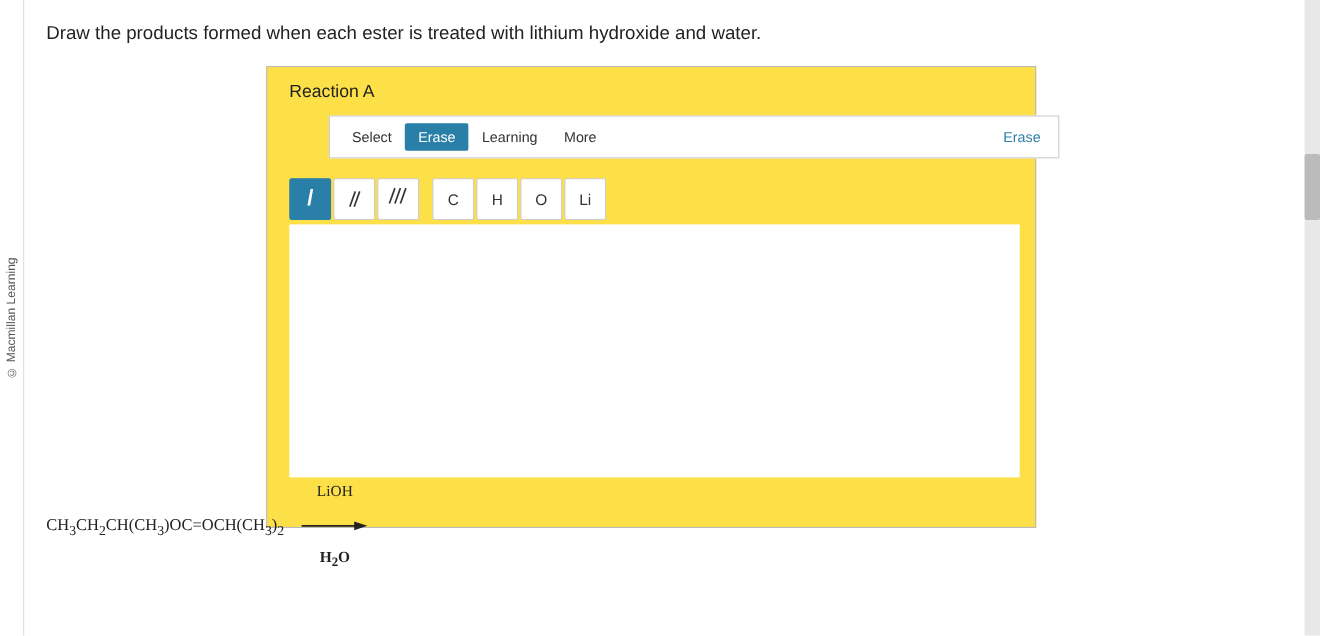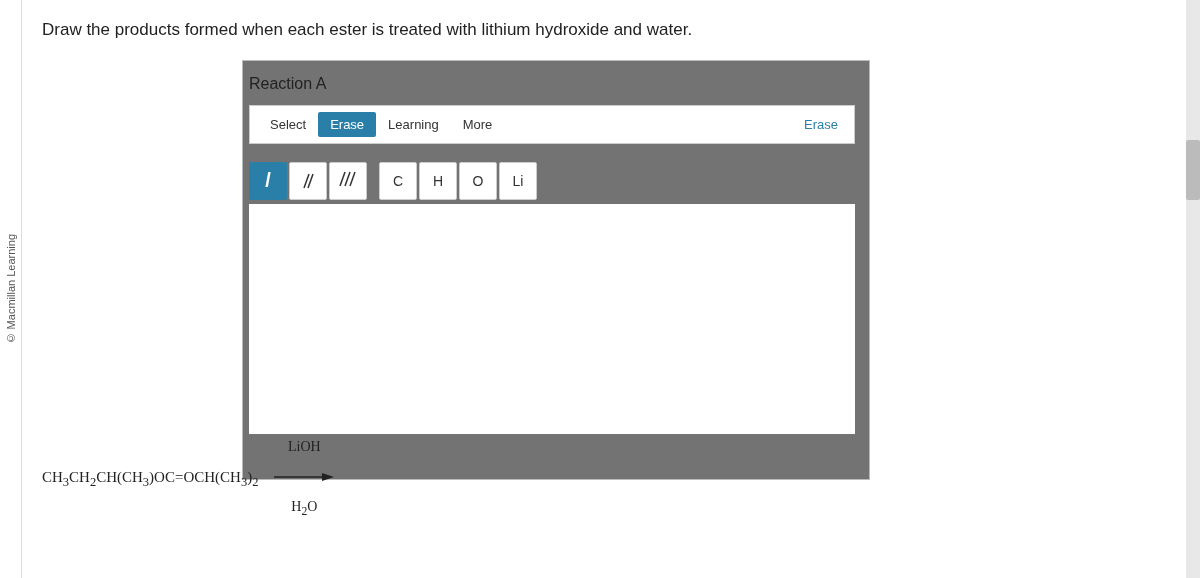--- a/index.html
+++ b/index.html
@@ -45,44 +45,45 @@
 
     .question-text {
       font-size: 17px;
       color: #222;
       margin-bottom: 18px;
       line-height: 1.4;
     }
 
     .reaction-panel {
       border: 1px solid #bbb;
-      background: #737373;
-      width: 628px;
+      background: #fde047;
+      width: 700px;
       min-height: 420px;
-      padding: 14px 14px 14px 6px;
+      padding: 14px 14px 14px 20px;
       position: relative;
       margin-left: 200px;
     }
 
     .reaction-title {
       font-size: 16px;
       font-weight: normal;
       margin-bottom: 12px;
       color: #222;
     }
 
     .toolbar {
       display: flex;
       align-items: center;
       border: 1px solid #ccc;
       width: 100%;
       padding: 6px 8px;
       gap: 0;
       margin-bottom: 14px;
       background: #fff;
+      margin-left: 36px;
     }
 
     .toolbar-btn {
       padding: 5px 12px;
       font-size: 13px;
       cursor: pointer;
       background: #fff;
       border: none;
       color: #333;
       display: flex;
@@ -273,21 +274,21 @@
       </div>
 
       <div class="reaction-arrow-area">
         <span class="reagent-text" style="font-family: 'Times New Roman', serif; font-size:14px;">LiOH</span>
         <div class="arrow-line">
           <svg width="60" height="16" viewBox="0 0 60 16">
             <line x1="0" y1="8" x2="52" y2="8" stroke="#222" stroke-width="1.5"></line>
             <polygon points="48,4 60,8 48,12" fill="#222"></polygon>
           </svg>
         </div>
-        <span class="reagent-text" style="font-family: 'Times New Roman', serif; font-size:14px;">
+        <span class="reagent-text" style="font-family: 'Times New Roman', serif; font-size:14px;font-weight:bold;">
           H<sub>2</sub>O
         </span>
       </div>
 
     </div>
 
   </div>
 
   <div class="scrollbar-container">
     <div class="scrollbar-thumb"></div>

